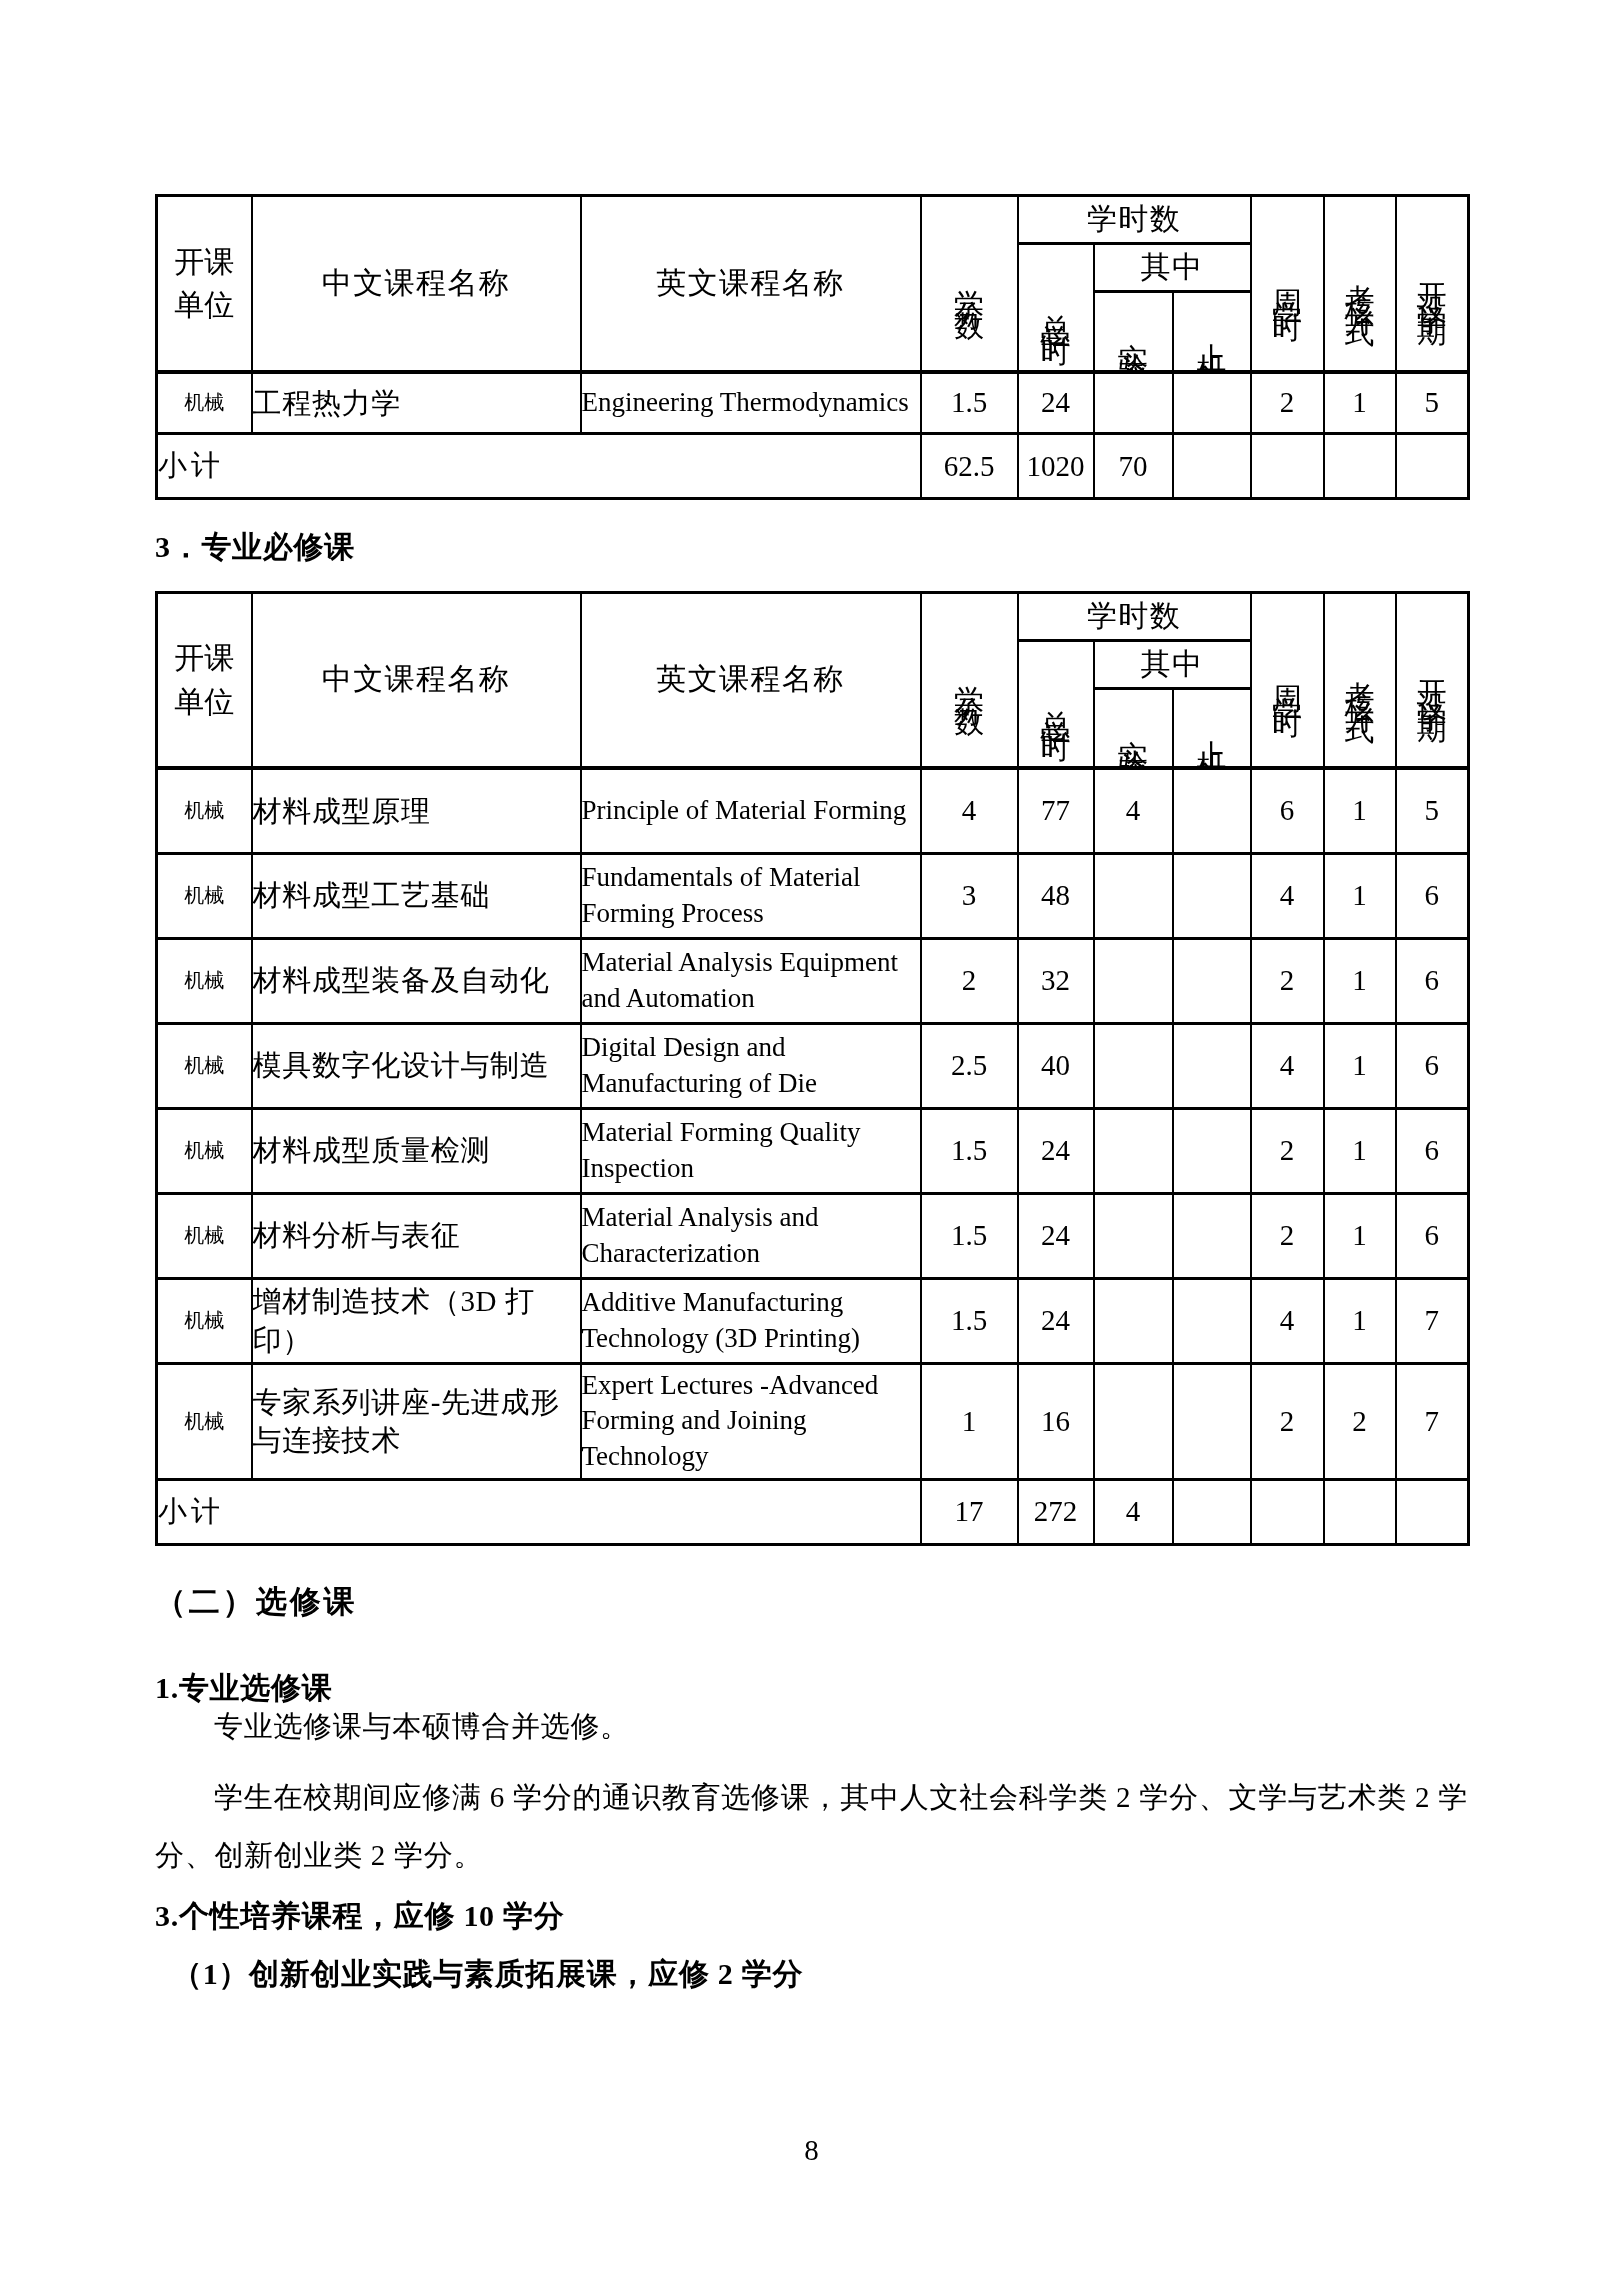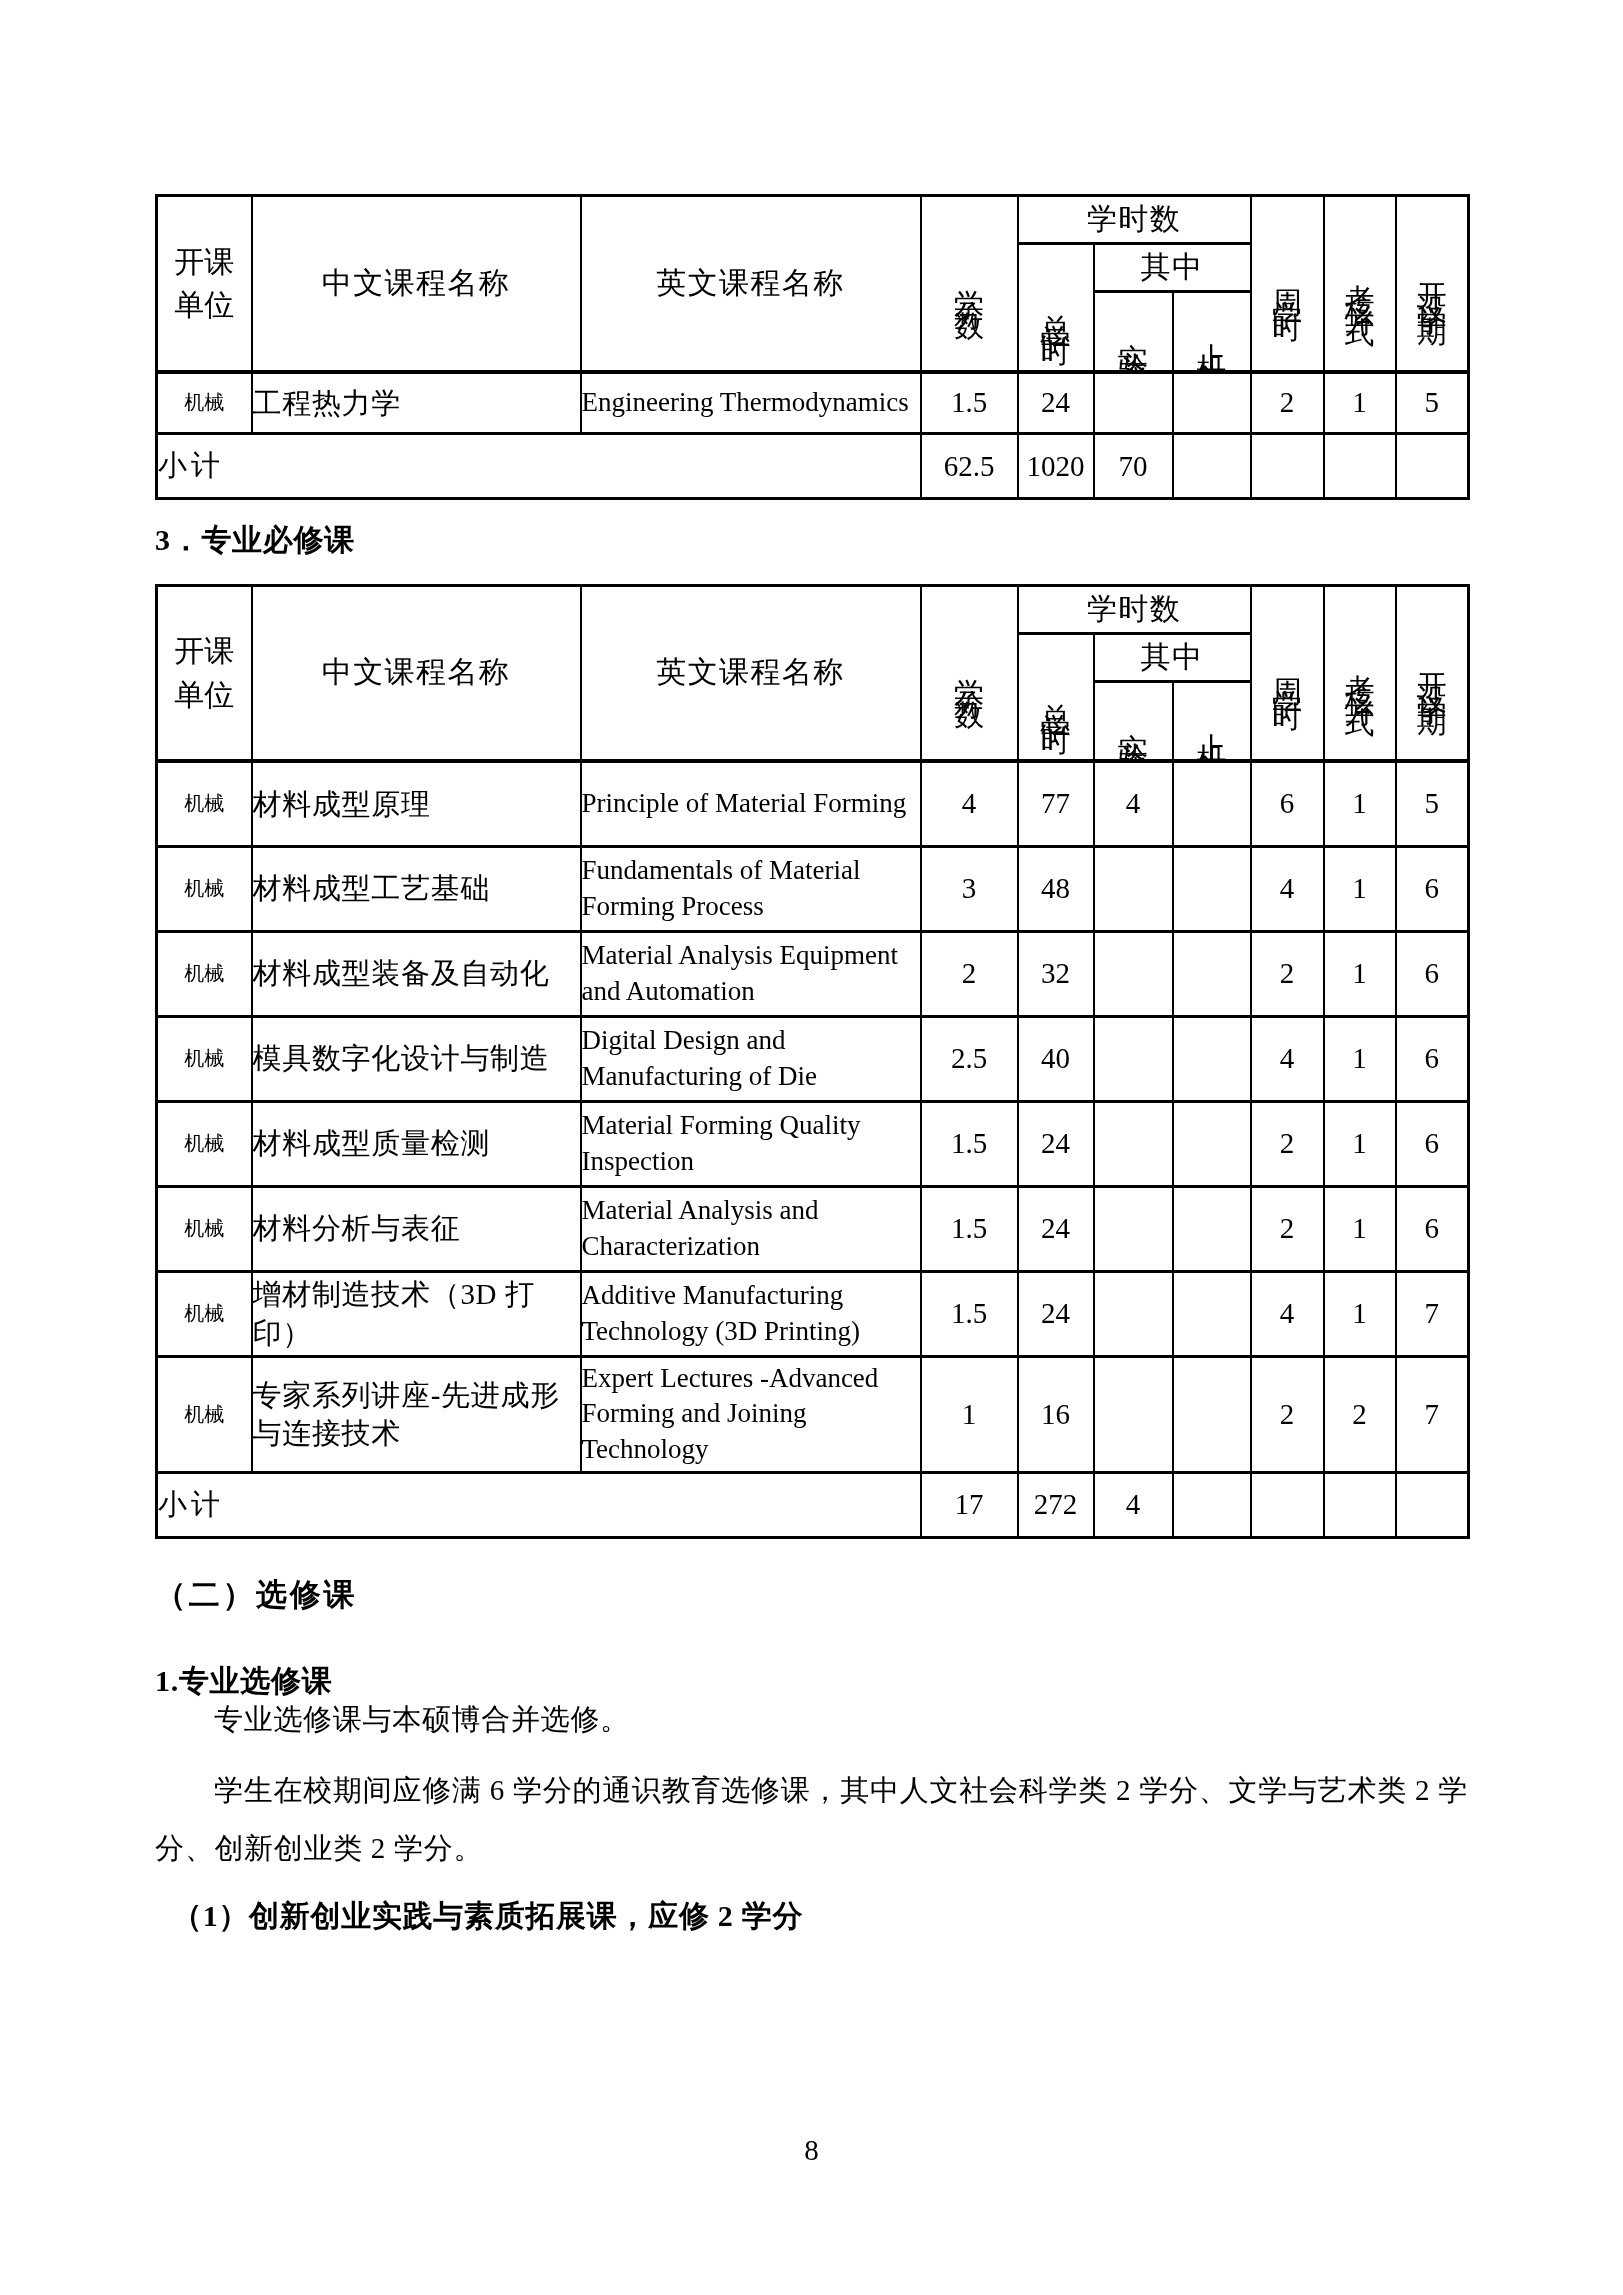--- a/index.html
+++ b/index.html
@@ -52,21 +52,21 @@
     line-height:1;
   }
   td.c-unit{font-size:20px;text-align:center;vertical-align:middle;}
   td.c-zh{font-size:29px;text-align:left;vertical-align:middle;padding:2.7px 4.1px;line-height:1.32;letter-spacing:0.7px;}
   td.c-en{font-size:27px;text-align:left;vertical-align:middle;padding:2.7px 2.7px;line-height:1.3;}
   td.c-num{font-size:29px;text-align:center;vertical-align:middle;}
   td.c-subtotal{font-size:29px;vertical-align:middle;letter-spacing:4.1px;}
 
   
   .h-block{font-size:30px;font-weight:bold;line-height:38px;letter-spacing:0.7px;}
-  .h-sec3{margin-top:21px;}
+  .h-sec3{margin-top:28px;}
   .h-sec2{margin-top:37px;font-size:31px;letter-spacing:2.7px;}
   .h-sub1{margin-top:48px;}
   .p-plain{font-size:29px;font-weight:normal;line-height:38px;letter-spacing:0.7px;}
   .p-sub1{text-indent:59px;}
   .h-sub2{margin-top:44px;}
   .p-sub2{margin-top:23px;line-height:58px;text-indent:59px;text-align:justify;}
   .h-sub3{margin-top:13.6px;}
   .h-sub3-item{margin-top:20px;padding-left:17px;}
   .page-number{
     position:absolute;left:0;top:2134px;width:100%;
@@ -282,18 +282,19 @@
           <td class="c-num"></td>
           <td class="c-num"></td>
         </tr>
       </tbody>
     </table>
 
     <div class="h-block h-sec2">（二）选修课</div>
     <div class="h-block h-sub1">1.专业选修课</div>
     <div class="p-plain p-sub1">专业选修课与本硕博合并选修。</div>
     <div class="p-plain p-sub2">学生在校期间应修满 6 学分的通识教育选修课，其中人文社会科学类 2 学分、文学与艺术类 2 学分、创新创业类 2 学分。</div>
+    <div class="h-block h-sub3">3.个性培养课程，应修 10 学分</div>
     <div class="h-block h-sub3-item">（1）创新创业实践与素质拓展课，应修 2 学分</div>
   </div>
 
   <div class="page-number">8</div>
 </div>
 
 
 </body></html>

